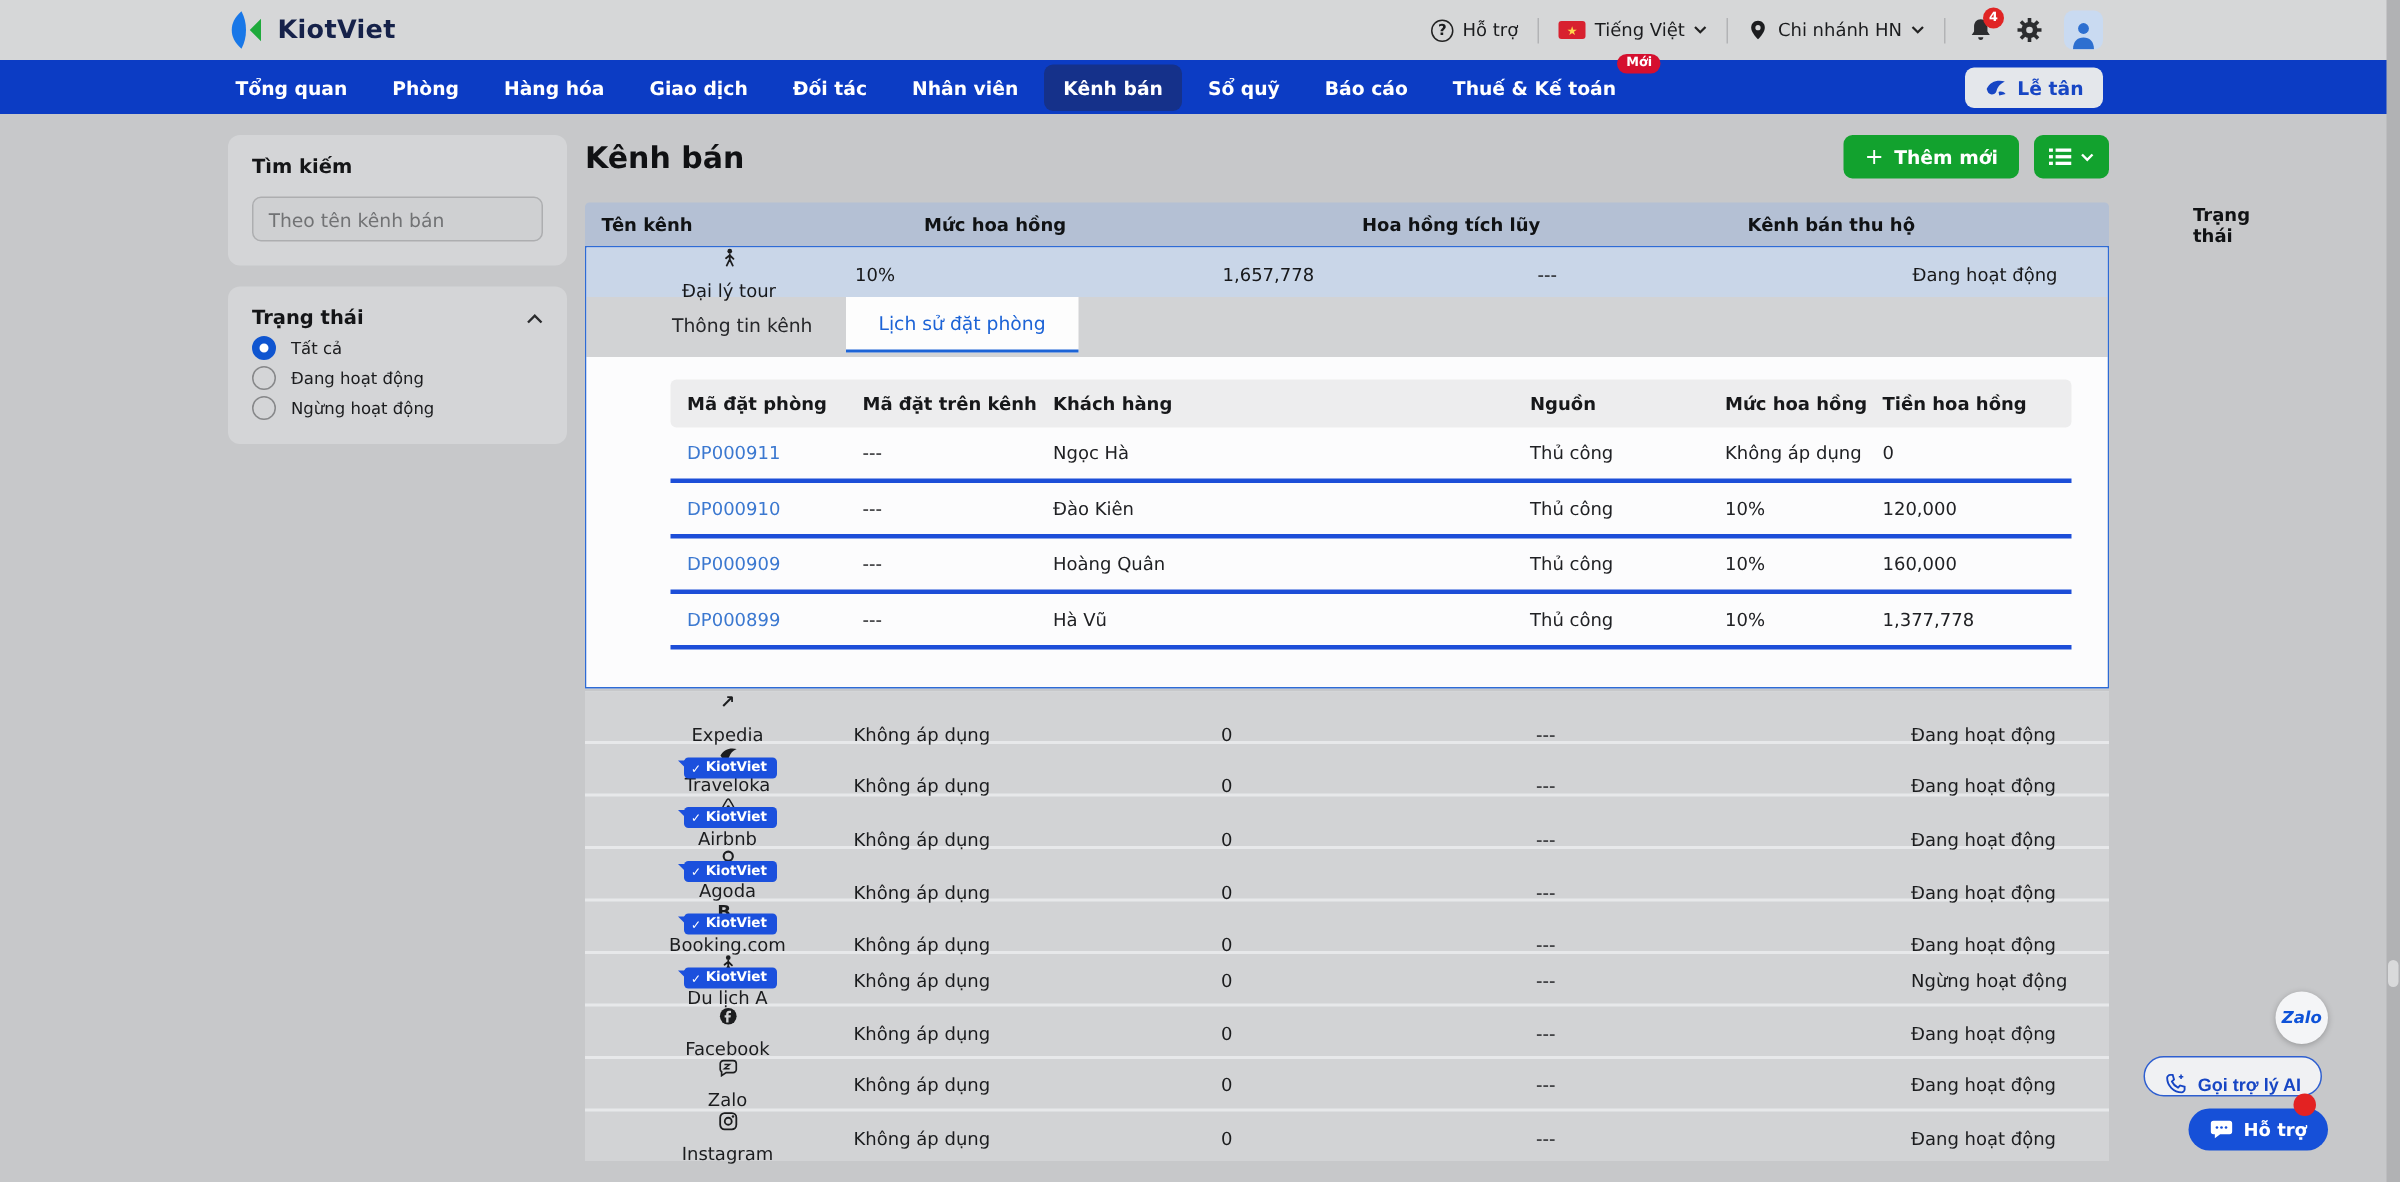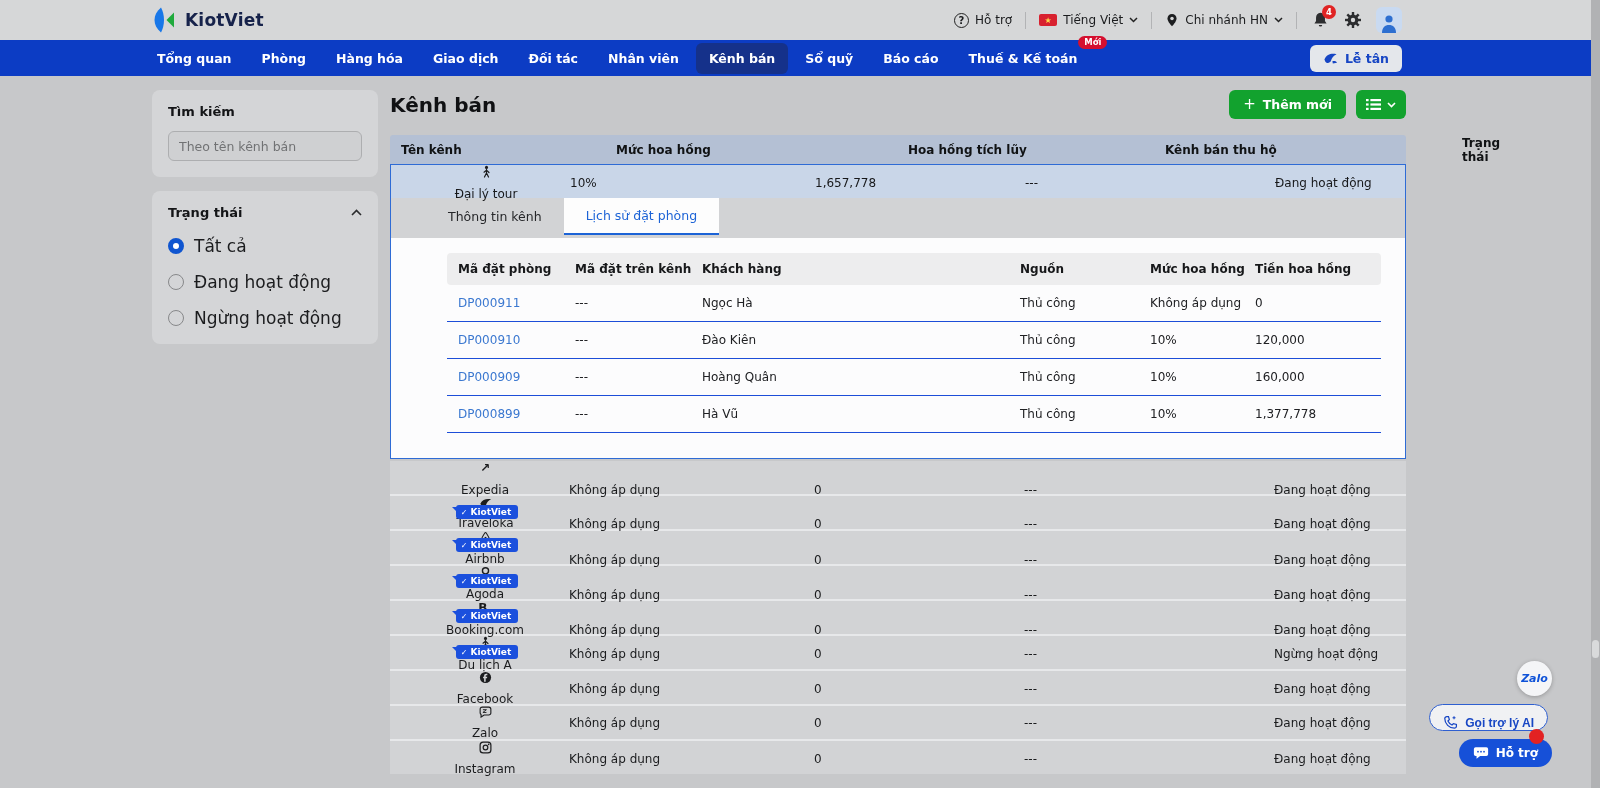--- a/index.html
+++ b/index.html
@@ -41,21 +41,21 @@
   
   .page { display:flex; padding:14px 0 0 152px; gap:12px; align-items:flex-start; }
   .sidebar { width:226px; flex:none; }
   .card { background:#d4d5d7; border-radius:8px; padding:14px 16px 16px; margin-bottom:14px; }
   .card-title { font-size:13px; font-weight:700; color:#141517; }
   .search-input { margin-top:12px; width:100%; height:30px; background:#cfd0d2;
     border:1px solid #adaeb0; border-radius:6px; padding:0 10px; font-size:12.5px;
     color:#2a2b2d; font-family:inherit; outline:none; }
   .search-input::placeholder { color:#717274; }
   .card-head { display:flex; align-items:center; justify-content:space-between; }
-  .radio-row { display:flex; align-items:center; gap:10px; margin-top:16px; font-size:17px;
+  .radio-row { display:flex; align-items:center; gap:10px; margin-top:4px; font-size:11px;
     color:#1b1c1e; cursor:pointer; }
   .radio { width:16px; height:16px; border-radius:50%; border:1.5px solid #87888a; background:transparent; flex:none; }
   .radio.on { border:5px solid #0f55d0; background:#fff; }
   .records { display:flex; justify-content:space-between; align-items:center; padding:8px 14px 0 16px;
     font-size:12.5px; color:#222; margin-top:8px; }
   .records-right { display:flex; align-items:center; gap:8px; cursor:pointer; }
   
   .main { width:1016px; flex:none; }
   .main-head { display:flex; align-items:center; justify-content:space-between; margin-bottom:16px; }
   .page-title { font-size:20px; font-weight:700; color:#101113; }
@@ -77,21 +77,21 @@
   .cicon { width:15px; display:flex; justify-content:center; color:#1c1d1f; flex:none;
     font-weight:700; font-size:12px; }
   .tabstrip { height:40px; background:#d2d3d5; display:flex; padding-left:35px; }
   .tab { height:37px; display:flex; align-items:center; padding:0 22px; font-size:12.5px;
     color:#26272a; cursor:pointer; }
   .tab.active { background:#fdfdfd; color:#1c63d6; border-bottom:2px solid #1c63d6; }
   .panel { background:#fcfcfd; padding:15px 24px 25px; }
   .grid-sub { display:grid; grid-template-columns:117px 127px 318px 130px 105px 1fr;
     padding:0 24px 0 11px; align-items:center;margin-left:32px; }
   .sub-thead { height:32px; background:#ededee; border-radius:4px; font-weight:700; font-size:12px; }
-  .sub-row { height:37px; border-bottom:1px solid #1d4ed8; font-size:12px; color:#202124; }
+  .sub-row { height:37px; border-bottom:3px solid #1d4ed8; font-size:12px; color:#202124; }
   .link { color:#3b78d0; cursor:pointer; }
   
   .chrows { background:#e7e8ea; }
   .trow { height:33px; background:#d2d3d5; margin-top:2px; font-size:12px; color:#1b1c1e; cursor:pointer; }
   .kvbadge { background:#1b50dd; color:#fff; border-radius:3px; font-size:9px; font-weight:700;
     display:flex; align-items:center; gap:3px; padding:2px 7px 2px 5px; position:relative; margin-left:4px; }
   .kvbadge::before { content:""; position:absolute; left:-4px; top:2px; border:4px solid transparent;
     border-right-color:#1b50dd; border-top-color:#1b50dd; }
   .kvbadge .chk { font-size:8px; }
   

